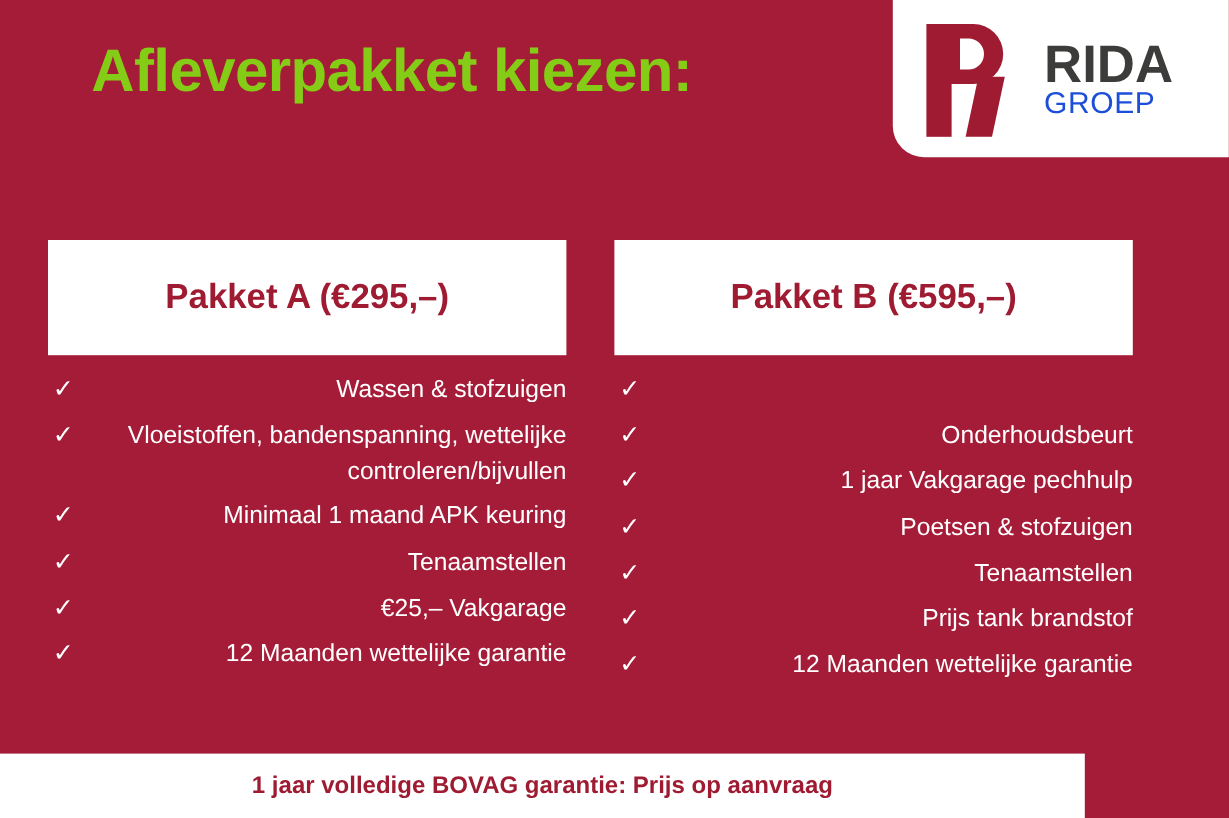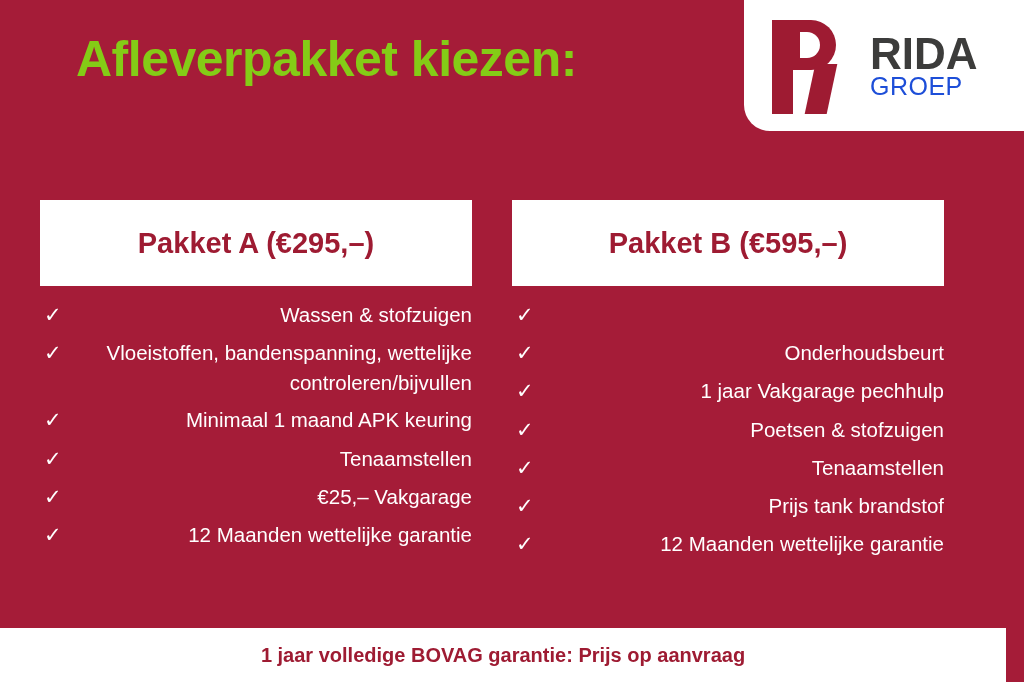--- a/index.html
+++ b/index.html
@@ -119,21 +119,21 @@
   }
   .col {
     width: 432px;
     box-sizing: border-box;
   }
   .col.a { margin-left: 40px; }
   .col.b { margin-left: 40px; }
 
   .pkg-header {
     background: #ffffff;
-    height: 86px;
+    height: 96px;
     display: flex;
     align-items: center;
     justify-content: center;
     text-align: center;
   }
   .pkg-header .title {
     color: #9e1b32;
     font-size: 29px;
     font-weight: bold;
     white-space: nowrap;
@@ -165,21 +165,21 @@
   .feat-text {
     flex: 1 1 auto;
     text-align: right;
   }
 
   
   .footer {
     position: absolute;
     left: 0;
     bottom: 0;
-    width: 1006px;
+    width: 904px;
     height: 54px;
     background: #ffffff;
     display: flex;
     align-items: center;
     justify-content: center;
   }
   .footer .ftext {
     color: #9e1b32;
     font-size: 20px;
     font-weight: bold;

